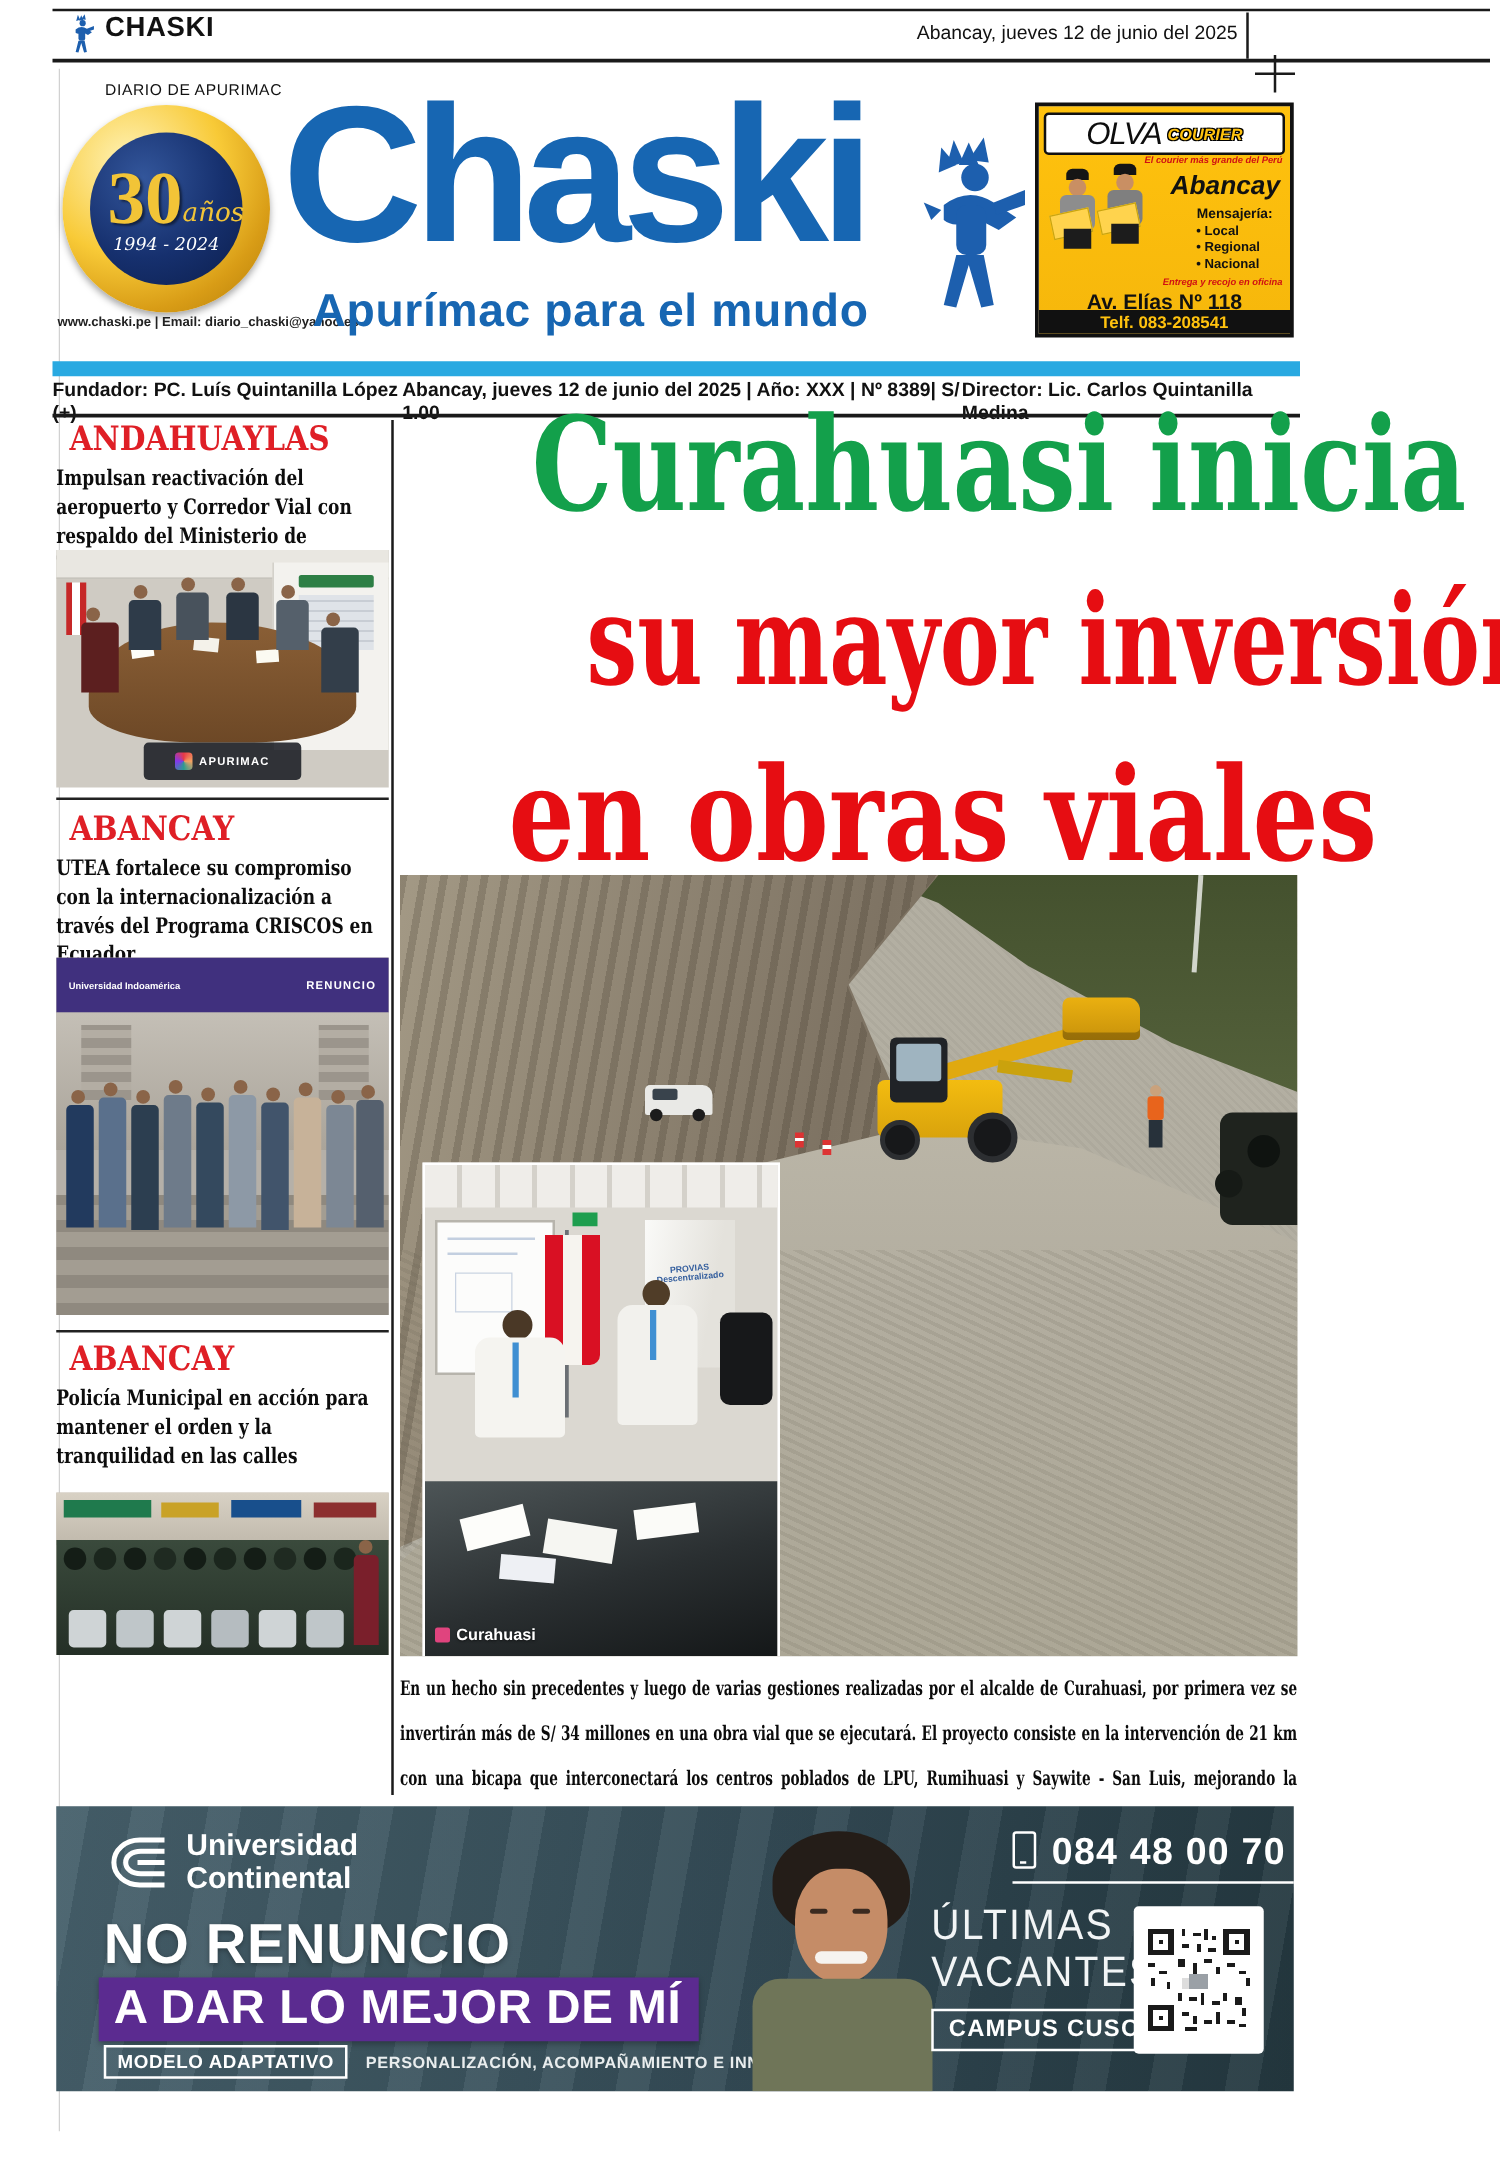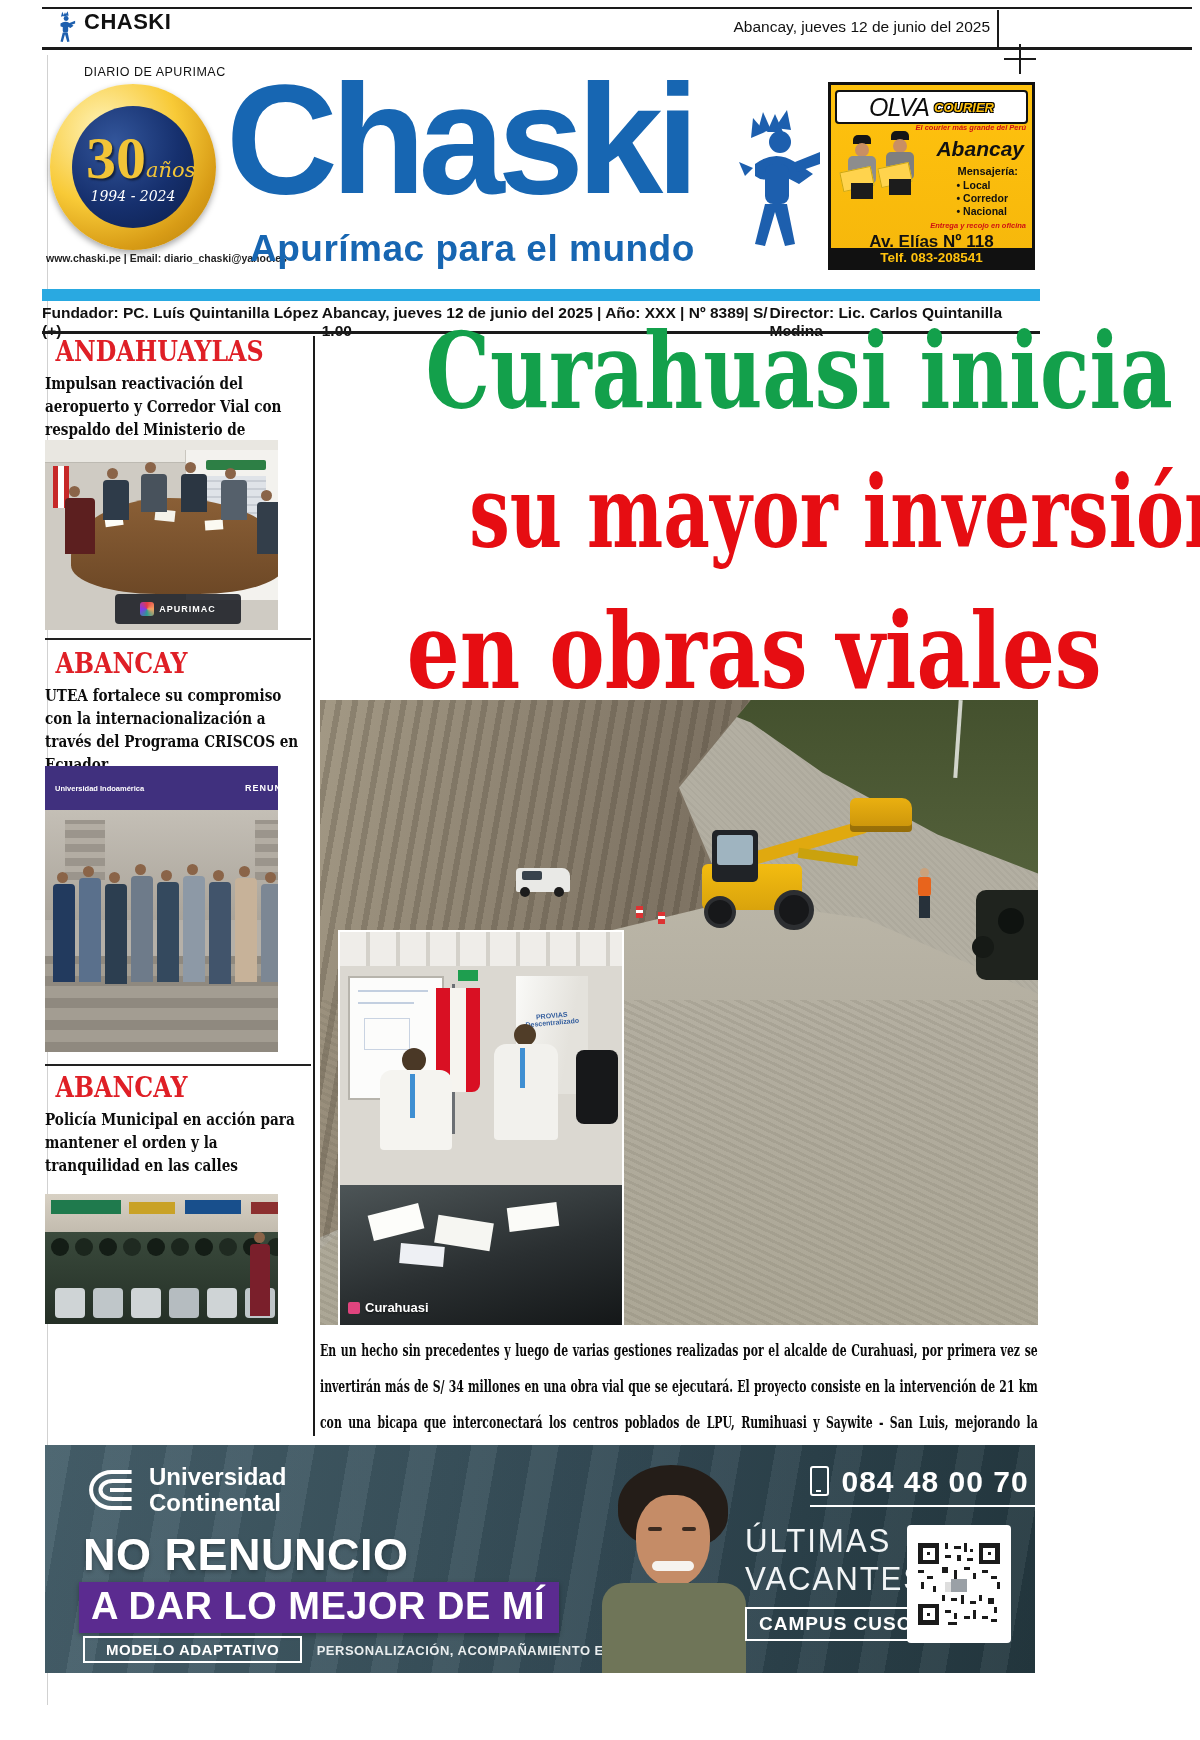--- a/index.html
+++ b/index.html
@@ -54,42 +54,42 @@
   .infobar{position:absolute;left:42px;top:304px;width:998px;display:flex;justify-content:space-between;
      font-size:15.5px;font-weight:bold;}
   .inforule{position:absolute;left:42px;top:331px;width:998px;height:3px;background:#1a1a1a;}
   
   .leftcol{position:absolute;left:45px;top:336px;width:266px;}
   .sec-label{font-size:27px;font-weight:bold;color:#df1f26;font-family:"DejaVu Serif",serif;
      transform:scaleX(.88);transform-origin:left top;white-space:nowrap;padding-left:12px;}
   .sec-head{font-family:"DejaVu Serif",serif;font-weight:bold;font-size:17px;line-height:23px;
      transform:scaleX(.8);transform-origin:left top;width:125%;color:#0d0d0d;}
   .divider{position:absolute;left:0;width:266px;height:2px;background:#222;}
-  .photo{position:absolute;left:0;width:233px;overflow:hidden;background:#cfcbc3;}
+  .photo{position:absolute;left:0;width:266px;overflow:hidden;background:#cfcbc3;}
   
   .vrule{position:absolute;left:313px;top:336px;width:2px;height:1100px;background:#1a1a1a;}
   .main{position:absolute;left:320px;top:305px;width:718px;}
   .bigline{position:absolute;left:0;width:718px;text-align:center;white-space:nowrap;
      font-family:"DejaVu Serif",serif;font-weight:bold;line-height:130px;}
   .bigline>span{display:inline-block;}
   .caption{position:absolute;left:0;top:1028px;width:718px;font-family:"DejaVu Serif",serif;
      font-weight:bold;font-size:16px;line-height:36px;text-align:justify;
      transform:scaleX(.68);transform-origin:left top;width:147%;color:#0b0b0b;}
   .mainphoto{position:absolute;left:0;top:395px;width:718px;height:625px;overflow:hidden;background:#b3afa2;}
   
   .bigad{position:absolute;left:45px;top:1445px;width:990px;height:228px;overflow:hidden;
      background:linear-gradient(100deg,#46606b 0%,#3a525d 40%,#2c424c 75%,#24383f 100%);color:#fff;}
   .bigad .blinds{position:absolute;inset:0;
      background:repeating-linear-gradient(100deg,rgba(255,255,255,.05) 0 26px,rgba(0,0,0,.05) 26px 60px);}
   .uc-logo-text{font-size:24px;line-height:26px;font-weight:bold;color:#fff;}
   .no-renuncio{position:absolute;left:38px;top:84px;font-size:45px;font-weight:bold;letter-spacing:.5px;
      text-shadow:0 2px 4px rgba(0,0,0,.3);}
   .purple-band{position:absolute;left:34px;top:137px;background:#5b2b90;padding:3px 14px 5px 12px;
      font-size:38px;font-weight:bold;letter-spacing:.5px;box-shadow:0 2px 5px rgba(0,0,0,.3);}
-  .modelo-box{display:inline-block;border:2px solid #fff;padding:3px 21px;font-size:15px;font-weight:bold;letter-spacing:.5px;}
+  .modelo-box{display:inline-block;border:2px solid #fff;padding:3px 9px;font-size:15px;font-weight:bold;letter-spacing:.5px;}
   .modelo-desc{display:inline-block;margin-left:10px;font-size:13px;font-weight:bold;letter-spacing:.5px;color:#e9edee;}
   .phone-num{font-size:30px;font-weight:bold;letter-spacing:1px;}
   .phone-icon{display:inline-block;width:15px;height:26px;border:2px solid #fff;border-radius:3px;
      vertical-align:-4px;margin-right:8px;position:relative;}
   .phone-icon:after{content:"";position:absolute;left:4px;bottom:2px;width:5px;height:2px;background:#fff;}
   .vacantes{font-size:34px;line-height:38px;letter-spacing:2px;color:#f2f5f6;transform:scaleX(.92);transform-origin:left top;}
   .campus-box{border:2px solid #fff;padding:4px 12px;font-size:19px;font-weight:bold;letter-spacing:1px;}
   
   .cropline-left{position:absolute;left:47px;top:55px;width:1px;height:1650px;background:rgba(0,0,0,.18);}
   .fig{position:absolute;border-radius:4px 4px 0 0;}
@@ -169,21 +169,21 @@
       <div class="cap"></div>
         <div class="head"></div>
         <div class="body" style="background:#7f7f7f;"></div>
         <div class="pack"></div>
         <div class="legs"></div>
     </div>
     <div class="olva-city">Abancay</div>
     <div class="olva-mens">Mensajería:</div>
     <div class="abs" style="right:24px;top:94px;text-align:left;">
       <div class="olva-li">• Local</div>
-      <div class="olva-li">• Corredor</div>
+      <div class="olva-li">• Regional</div>
       <div class="olva-li">• Nacional</div>
     </div>
     <div class="olva-note">Entrega y recojo en oficina</div>
     <div class="olva-addr">Av. Elías Nº 118</div>
     <div class="olva-telf">Telf. 083-208541</div>
   </div>
 
   <div class="bluebar"></div>
   <div class="infobar">
     <span>Fundador: PC. Luís Quintanilla López (+)</span>

